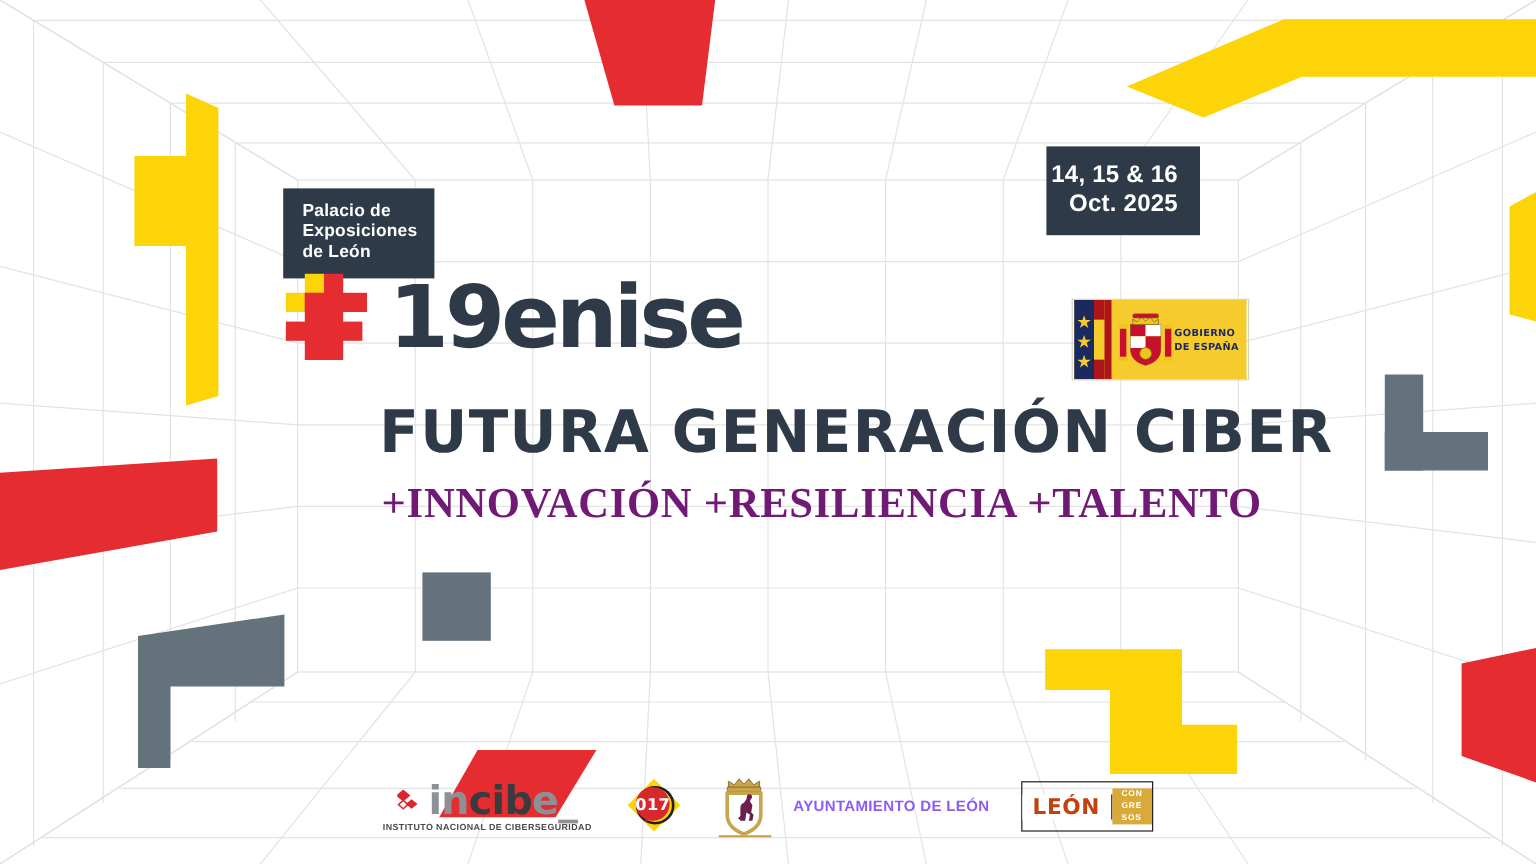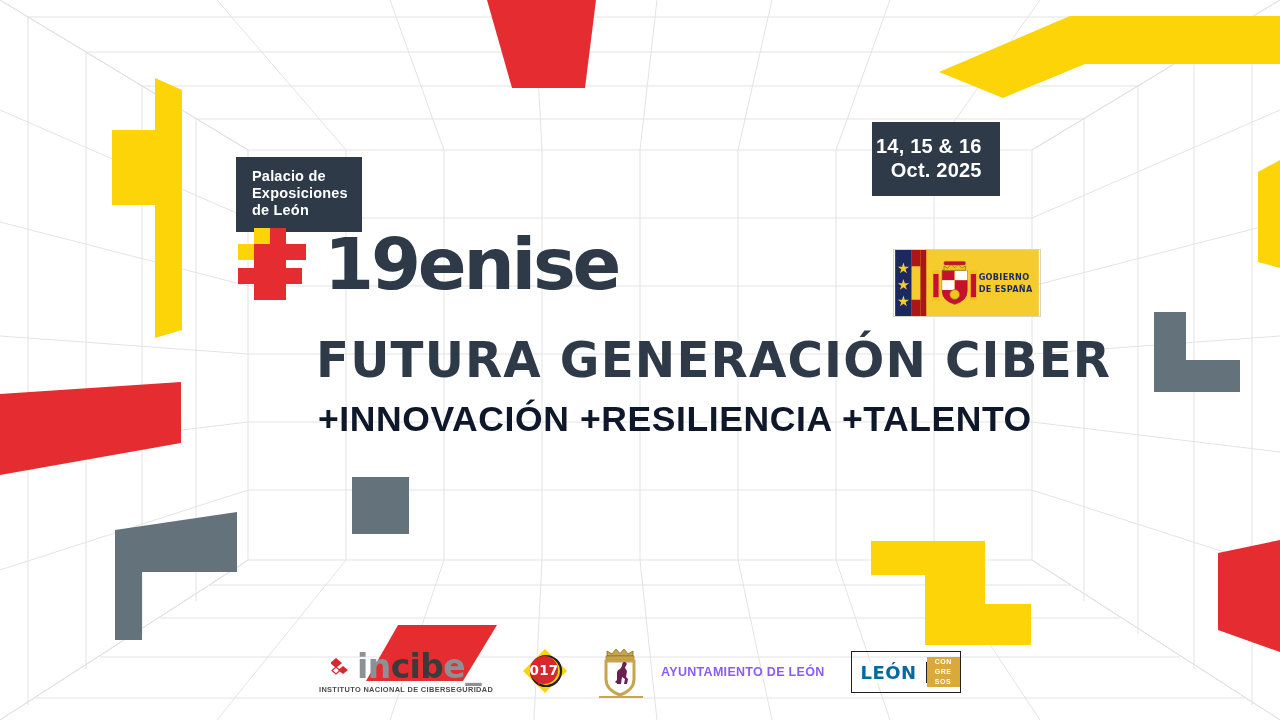--- a/index.html
+++ b/index.html
@@ -39,22 +39,22 @@
   #line2{
     position:absolute;left:316px;top:336px;
     font-family:"DejaVu Sans", sans-serif;
     font-size:49px;font-weight:bold;color:#2e3a47;
     letter-spacing:1.2px;line-height:1;
     transform:scaleX(.985);transform-origin:left center;
     white-space:nowrap;
   }
   #line3{
     position:absolute;left:318px;top:402px;
-    font-family:Liberation Sans, sans-serif;
-    font-size:35.5px;font-weight:bold;color:#0f172a;
+    font-family:Liberation Serif, serif;
+    font-size:35.5px;font-weight:bold;color:#701a75;
     letter-spacing:.6px;line-height:1;
     white-space:nowrap;
   }
 
   
   #gobierno{position:absolute;left:893px;top:249px;width:148px;height:68px;z-index:6;
             border:1px solid #d9d4c0;box-sizing:border-box;}
 
   
   #footer{position:absolute;left:0;bottom:18px;width:1280px;height:60px;z-index:6;
@@ -67,21 +67,21 @@
   .inc-gray{color:#8d9196;}
   .inc-dark{color:#3b3b3d;}
   #incibe-sub{font-size:7.4px;font-weight:bold;color:#4a4a4c;letter-spacing:.35px;
               font-family:"Liberation Sans",sans-serif;}
 
   #ayto-text{font-size:12.5px;font-weight:bold;color:#8b5cf6;letter-spacing:.3px;margin-left:18px;}
 
   #leon-logo{display:flex;border:1.6px solid #231f20;height:42px;box-sizing:border-box;}
   #leon-box{background:#ffffff;display:flex;align-items:center;justify-content:center;
             padding:0 9px;font-family:"DejaVu Sans",sans-serif;font-size:18px;font-weight:bold;
-            color:#0369a1;letter-spacing:.5px;border-right:1.6px solid #231f20;}
+            color:#c2410c;letter-spacing:.5px;border-right:1.6px solid #231f20;}
   #leon-congresos{background:#d9a93a;color:#ffffff;display:flex;flex-direction:column;
                   justify-content:center;padding:0 8px;font-size:7px;font-weight:bold;
                   line-height:1.45;letter-spacing:.6px;}
 </style>
 </head>
 <body>
 
 <div id="poster">
 
   <svg id="room" viewBox="0 0 1280 720" width="1280" height="720" preserveAspectRatio="none">

